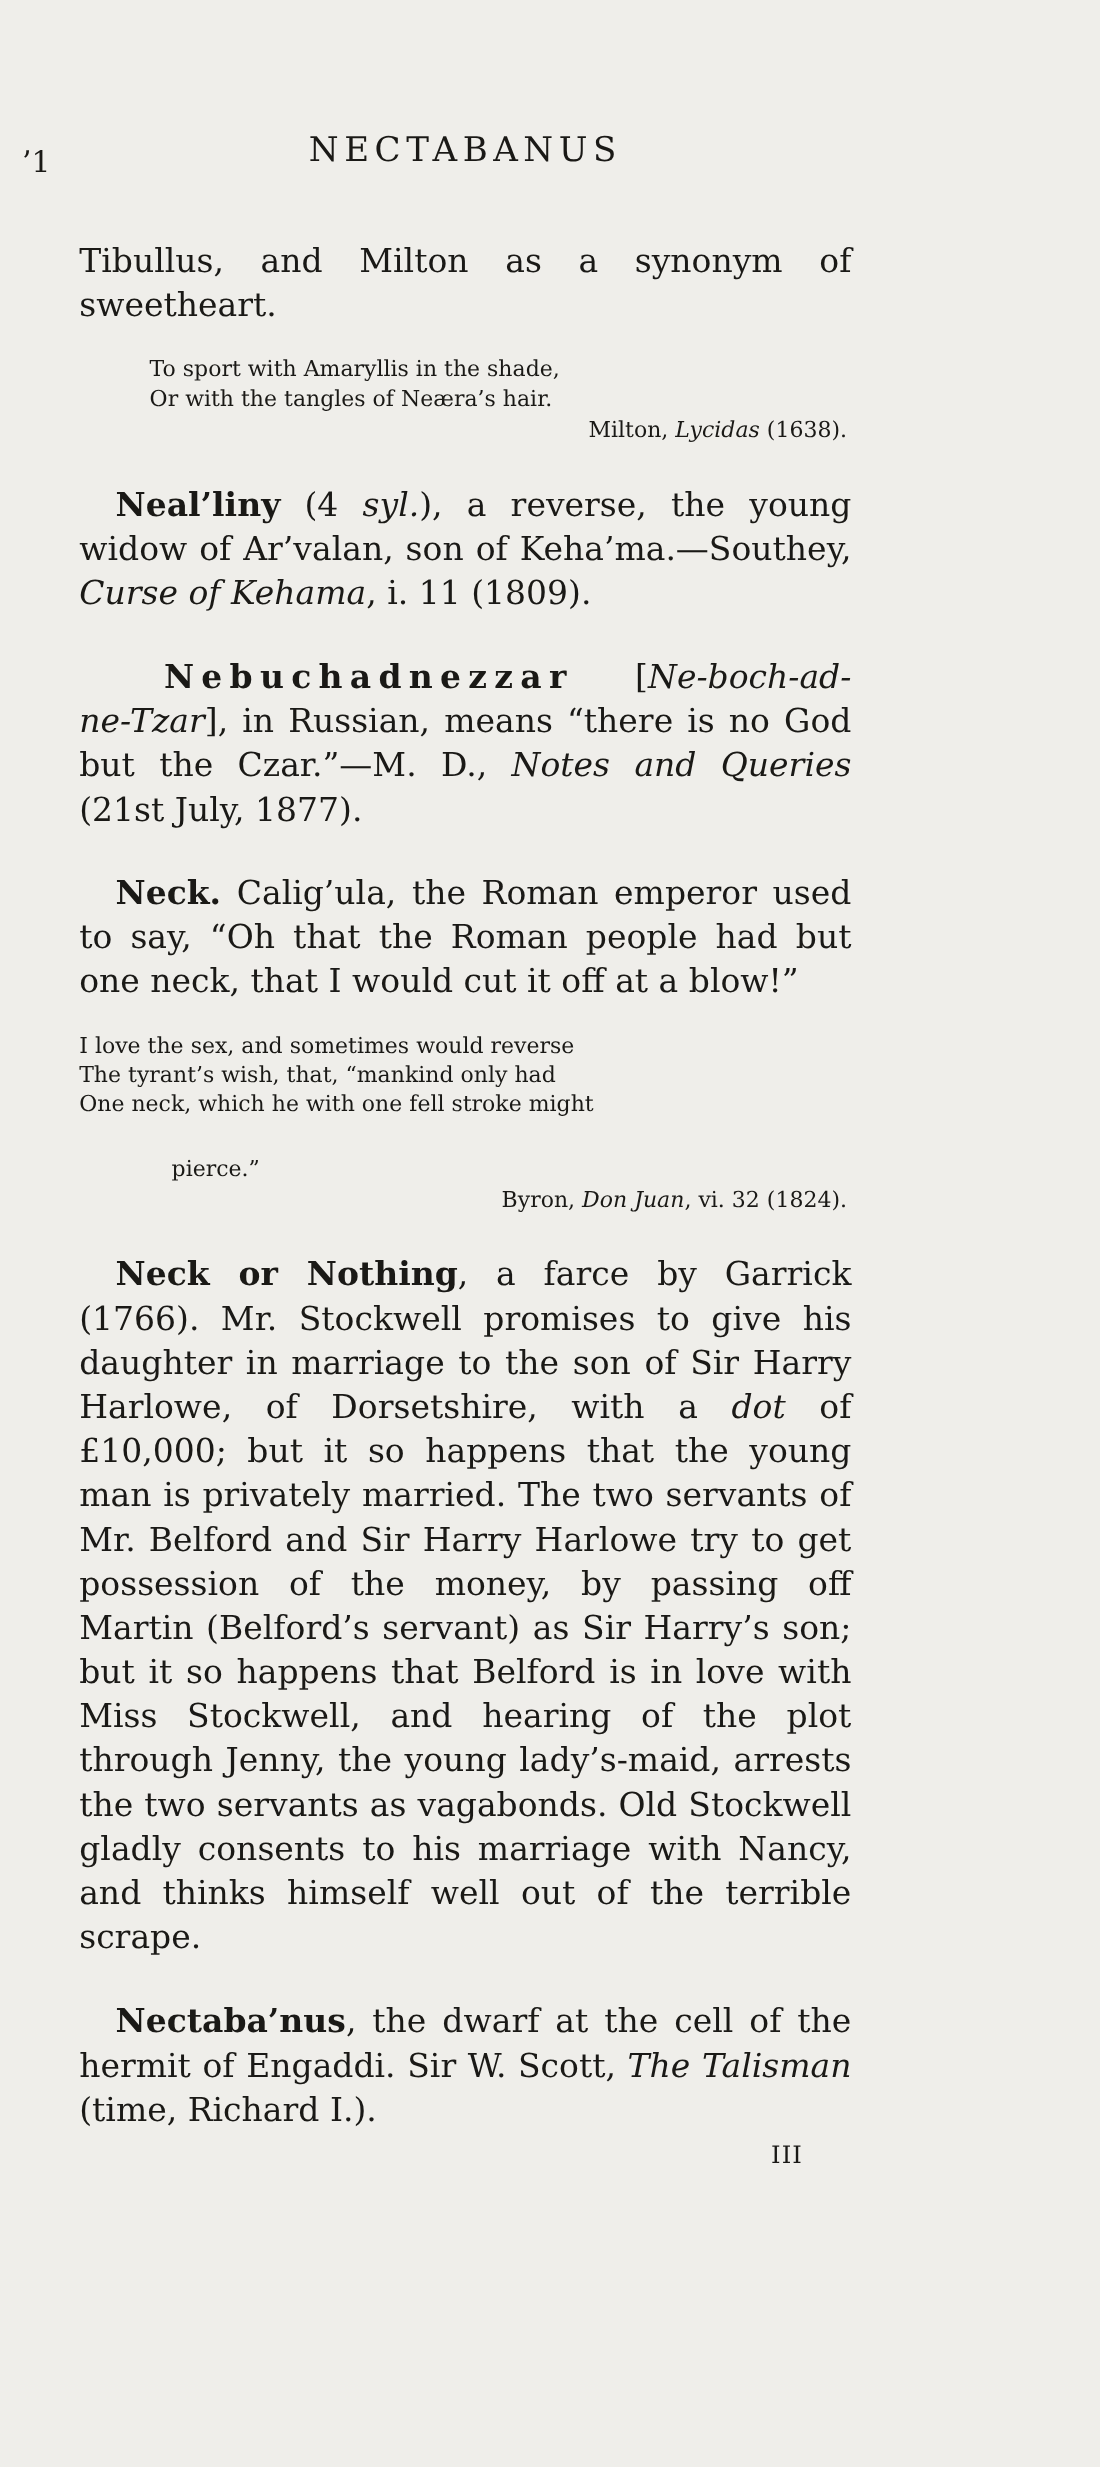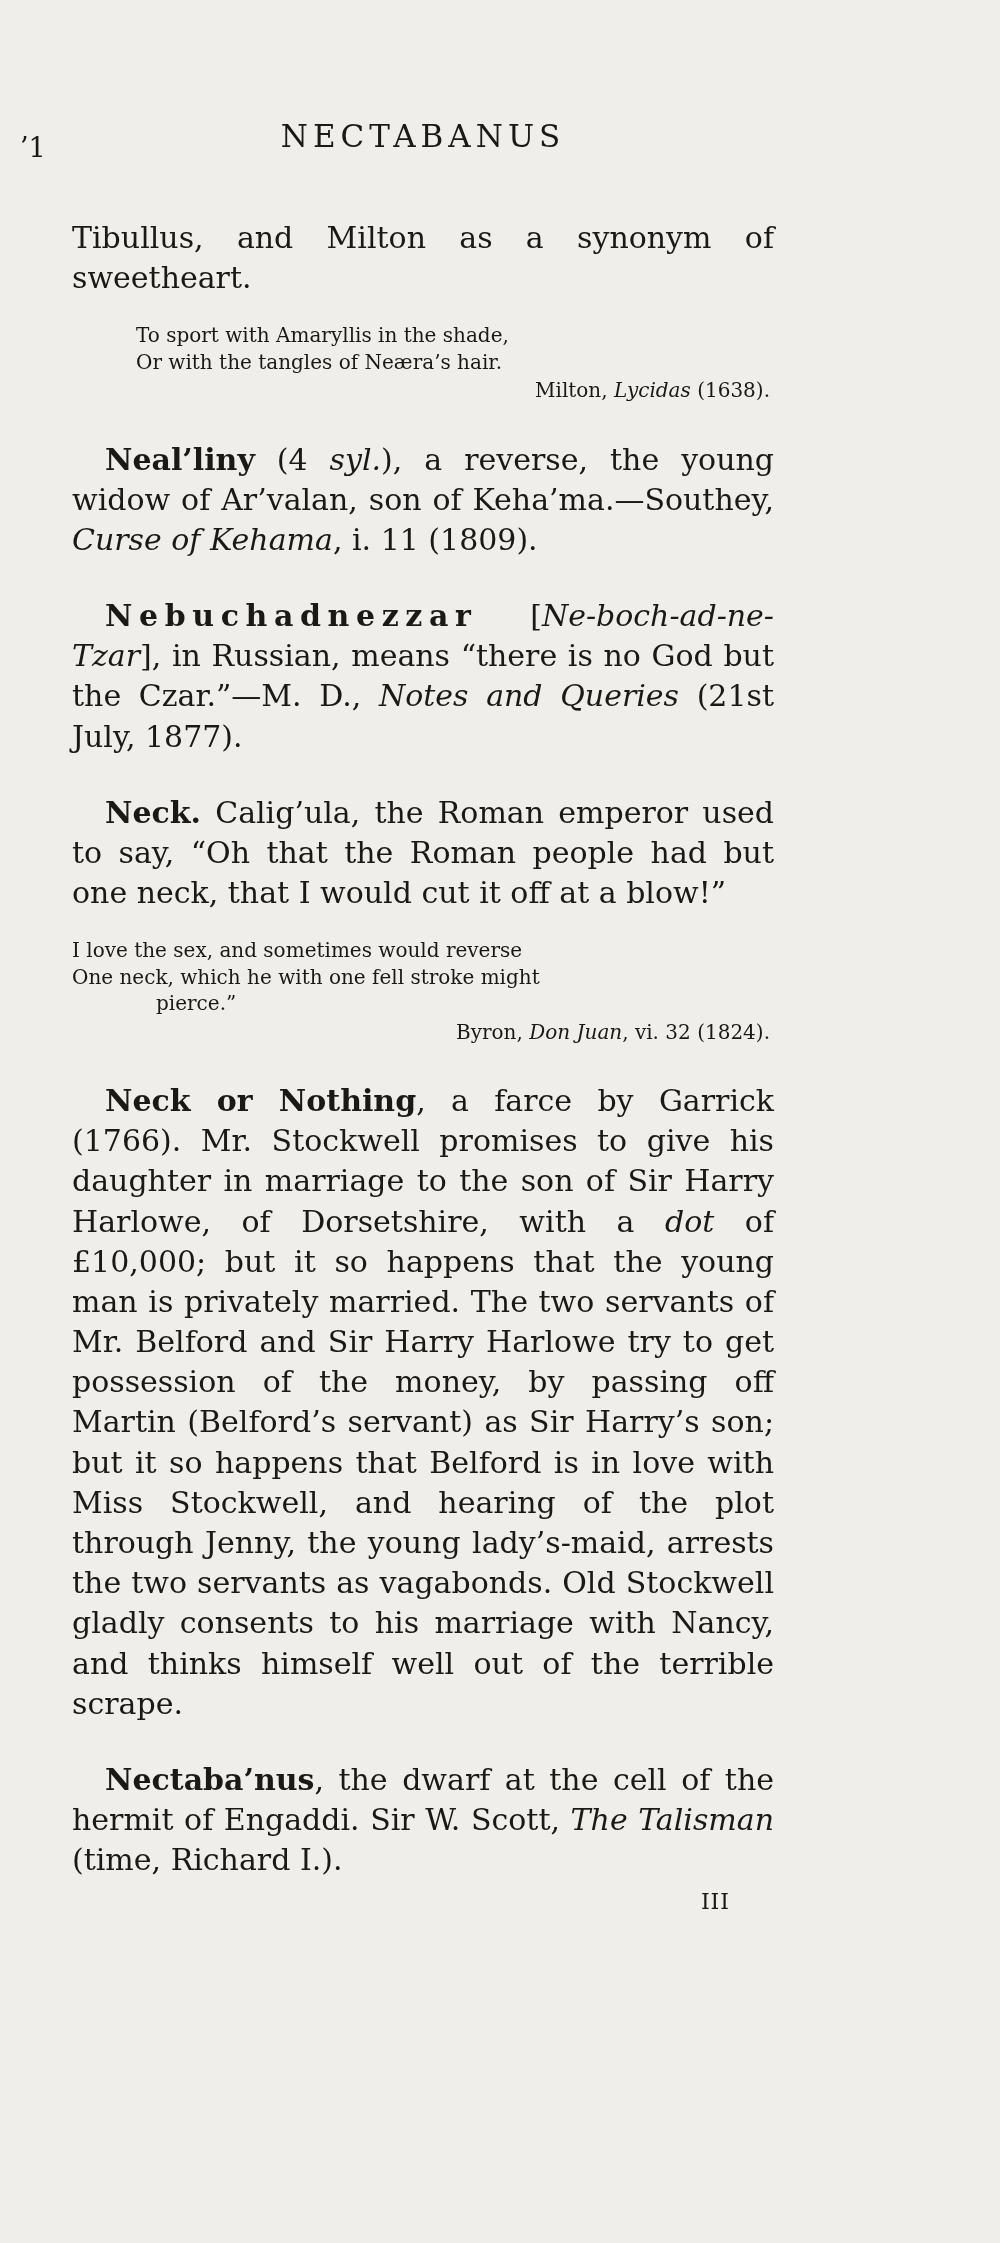--- a/index.html
+++ b/index.html
@@ -44,37 +44,39 @@
     margin-top: 0;
   }
   .entry.indent {
     text-indent: 1.1em;
   }
   .headword {
     font-weight: bold;
   }
   .headword.spread {
     letter-spacing: 0.22em;
+    margin-left: 44px;
   }
   .it {
     font-style: italic;
   }
   .quote {
     font-size: 20px;
     line-height: 1.32;
     margin: 24px 0 0 0;
   }
   .quote.inset {
     margin-left: 64px;
   }
   .quote-line {
     text-align: left;
   }
   .quote-line.hang {
     margin-left: 84px;
+    margin-top: 32px;
   }
   .quote-attr {
     text-align: right;
     padding-right: 4px;
     margin-top: 2px;
   }
   .signature-mark {
     text-align: right;
     padding-right: 44px;
     margin-top: 8px;
@@ -102,20 +104,21 @@
     </div>
 
     <p class="entry indent"><span class="headword">Neal’liny</span><span> (4 </span><span class="it">syl.</span><span>), a reverse, the young widow of Ar’valan, son of Keha’ma.—Southey, </span><span class="it">Curse of Kehama</span><span>, i. 11 (1809).</span></p>
 
     <p class="entry indent"><span class="headword spread">Nebuchadnezzar</span><span> [</span><span class="it">Ne-boch-ad-ne-Tzar</span><span>], in Russian, means “there is no God but the Czar.”—M. D., </span><span class="it">Notes and Queries</span><span> (21st July, 1877).</span></p>
 
     <p class="entry indent"><span class="headword">Neck.</span><span> Calig’ula, the Roman emperor used to say, “Oh that the Roman people had but one neck, that I would cut it off at a blow!”</span></p>
 
     <div class="quote">
       <div class="quote-line">I love the sex, and sometimes would reverse</div>
+      <div class="quote-line">The tyrant’s wish, that, “mankind only had</div>
       <div class="quote-line">One neck, which he with one fell stroke might</div>
       <div class="quote-line hang">pierce.”</div>
       <div class="quote-attr"><span>Byron, </span><span class="it">Don Juan</span><span>, vi. 32 (1824).</span></div>
     </div>
 
     <p class="entry indent"><span class="headword">Neck or Nothing</span><span>, a farce by Garrick (1766).  Mr. Stockwell promises to give his daughter in marriage to the son of Sir Harry Harlowe, of Dorsetshire, with a </span><span class="it">dot</span><span> of £10,000; but it so happens that the young man is privately married.  The two servants of Mr. Belford and Sir Harry Harlowe try to get possession of the money, by passing off Martin (Belford’s servant) as Sir Harry’s son; but it so happens that Belford is in love with Miss Stockwell, and hearing of the plot through Jenny, the young lady’s-maid, arrests the two servants as vagabonds.  Old Stockwell gladly consents to his marriage with Nancy, and thinks himself well out of the terrible scrape.</span></p>
 
     <p class="entry indent"><span class="headword">Nectaba’nus</span><span>, the dwarf at the cell of the hermit of Engaddi.  Sir W. Scott, </span><span class="it">The Talisman</span><span> (time, Richard I.).</span></p>
 
     <div class="signature-mark">III</div>

